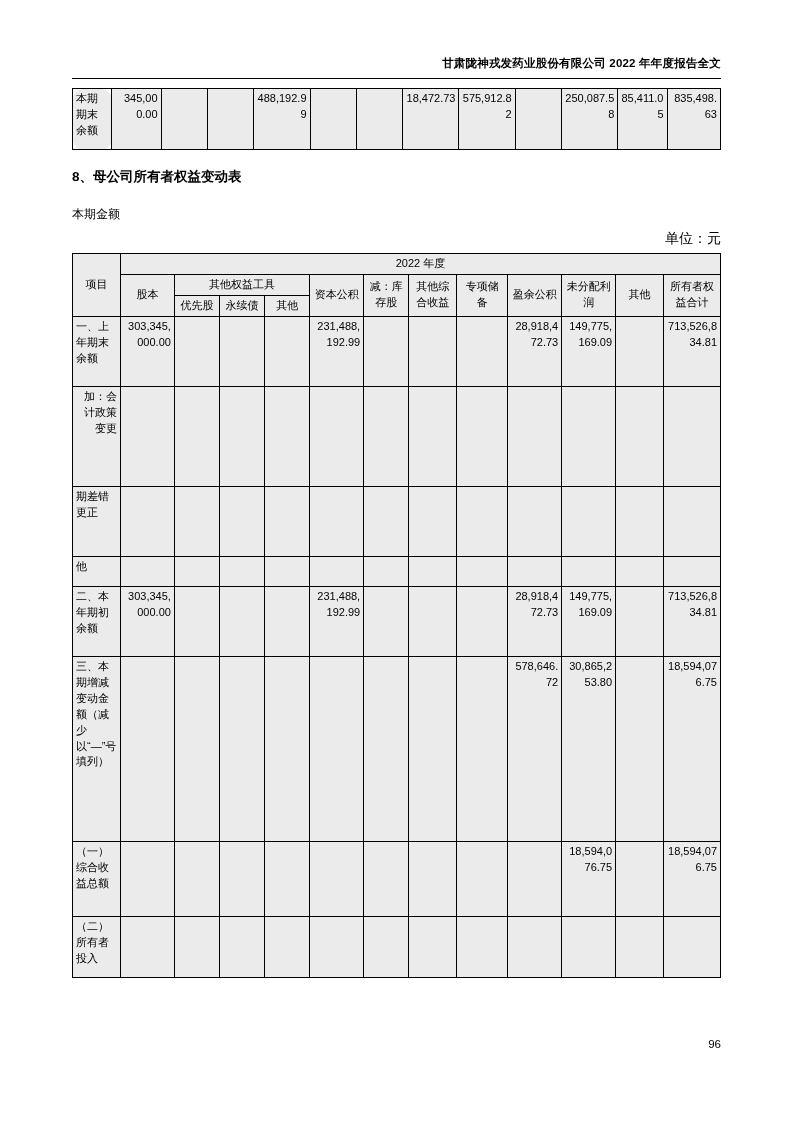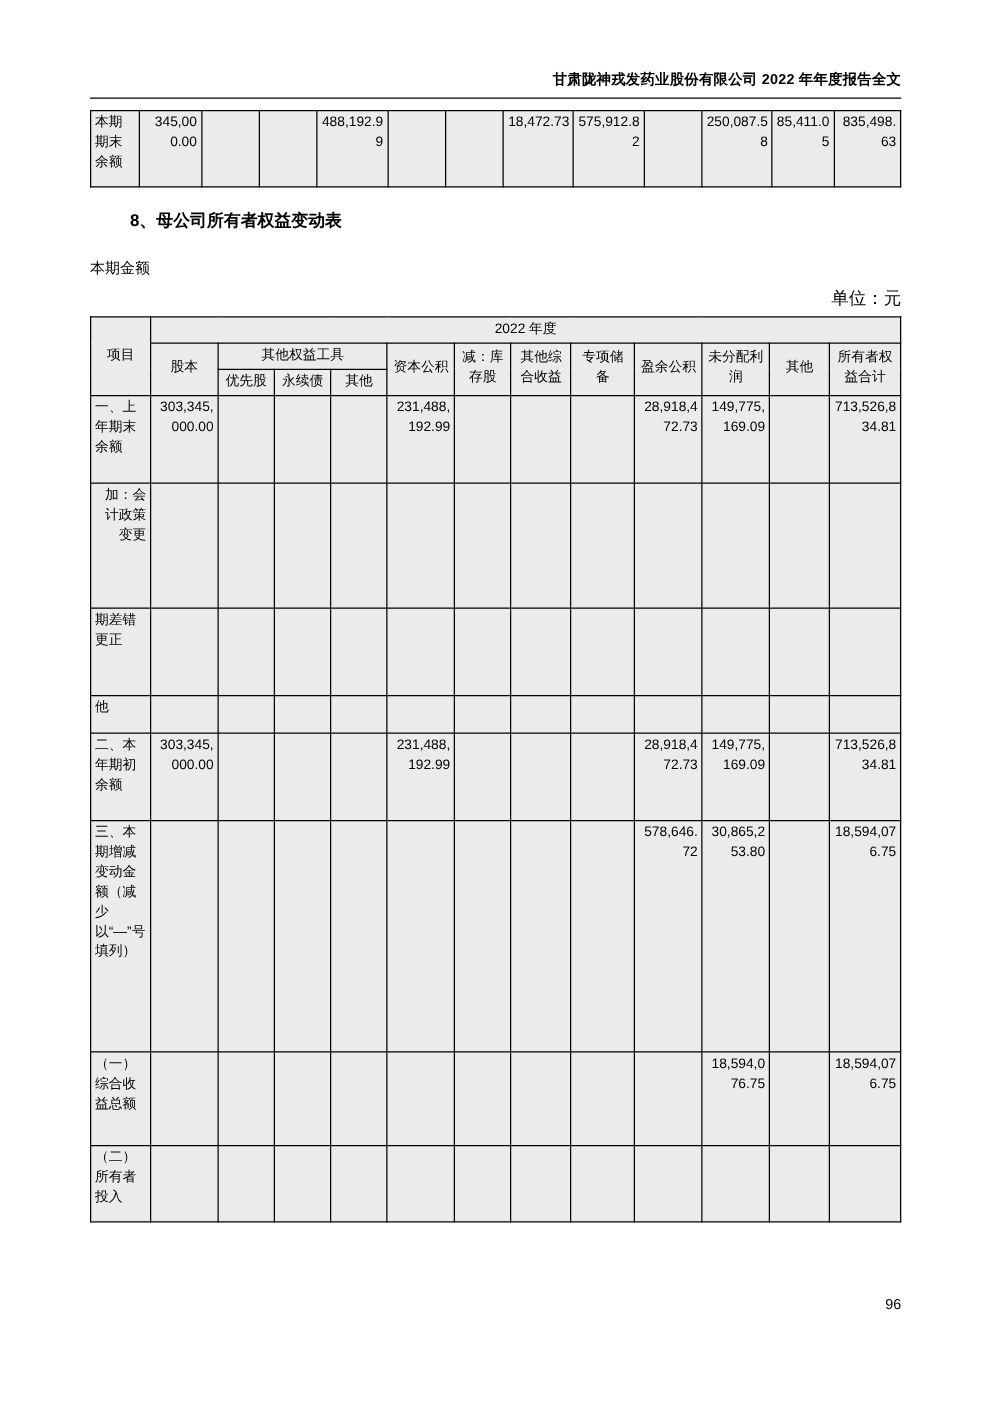--- a/index.html
+++ b/index.html
@@ -62,36 +62,36 @@
     vertical-align: top;
     line-height: 1.45;
     word-break: break-all;
     background: #ebebeb;
   }
   .top-table td {
     height: 56px;
   }
   .lbl {
     text-align: left;
+    border-radius: 11px;
   }
   .num {
     text-align: right;
   }
   .ctr {
     text-align: center;
   }
   
   .sec-title {
     position: absolute;
     top: 168px;
     left: 72px;
     font-size: 13.5px;
     font-family: "Liberation Sans", sans-serif;
     font-weight: bold;
-    margin-left: 32px;
   }
   .sub-note {
     position: absolute;
     top: 206px;
     left: 72px;
     font-size: 12px;
     font-family: "Liberation Sans", sans-serif;
   }
   .unit-note {
     position: absolute;

